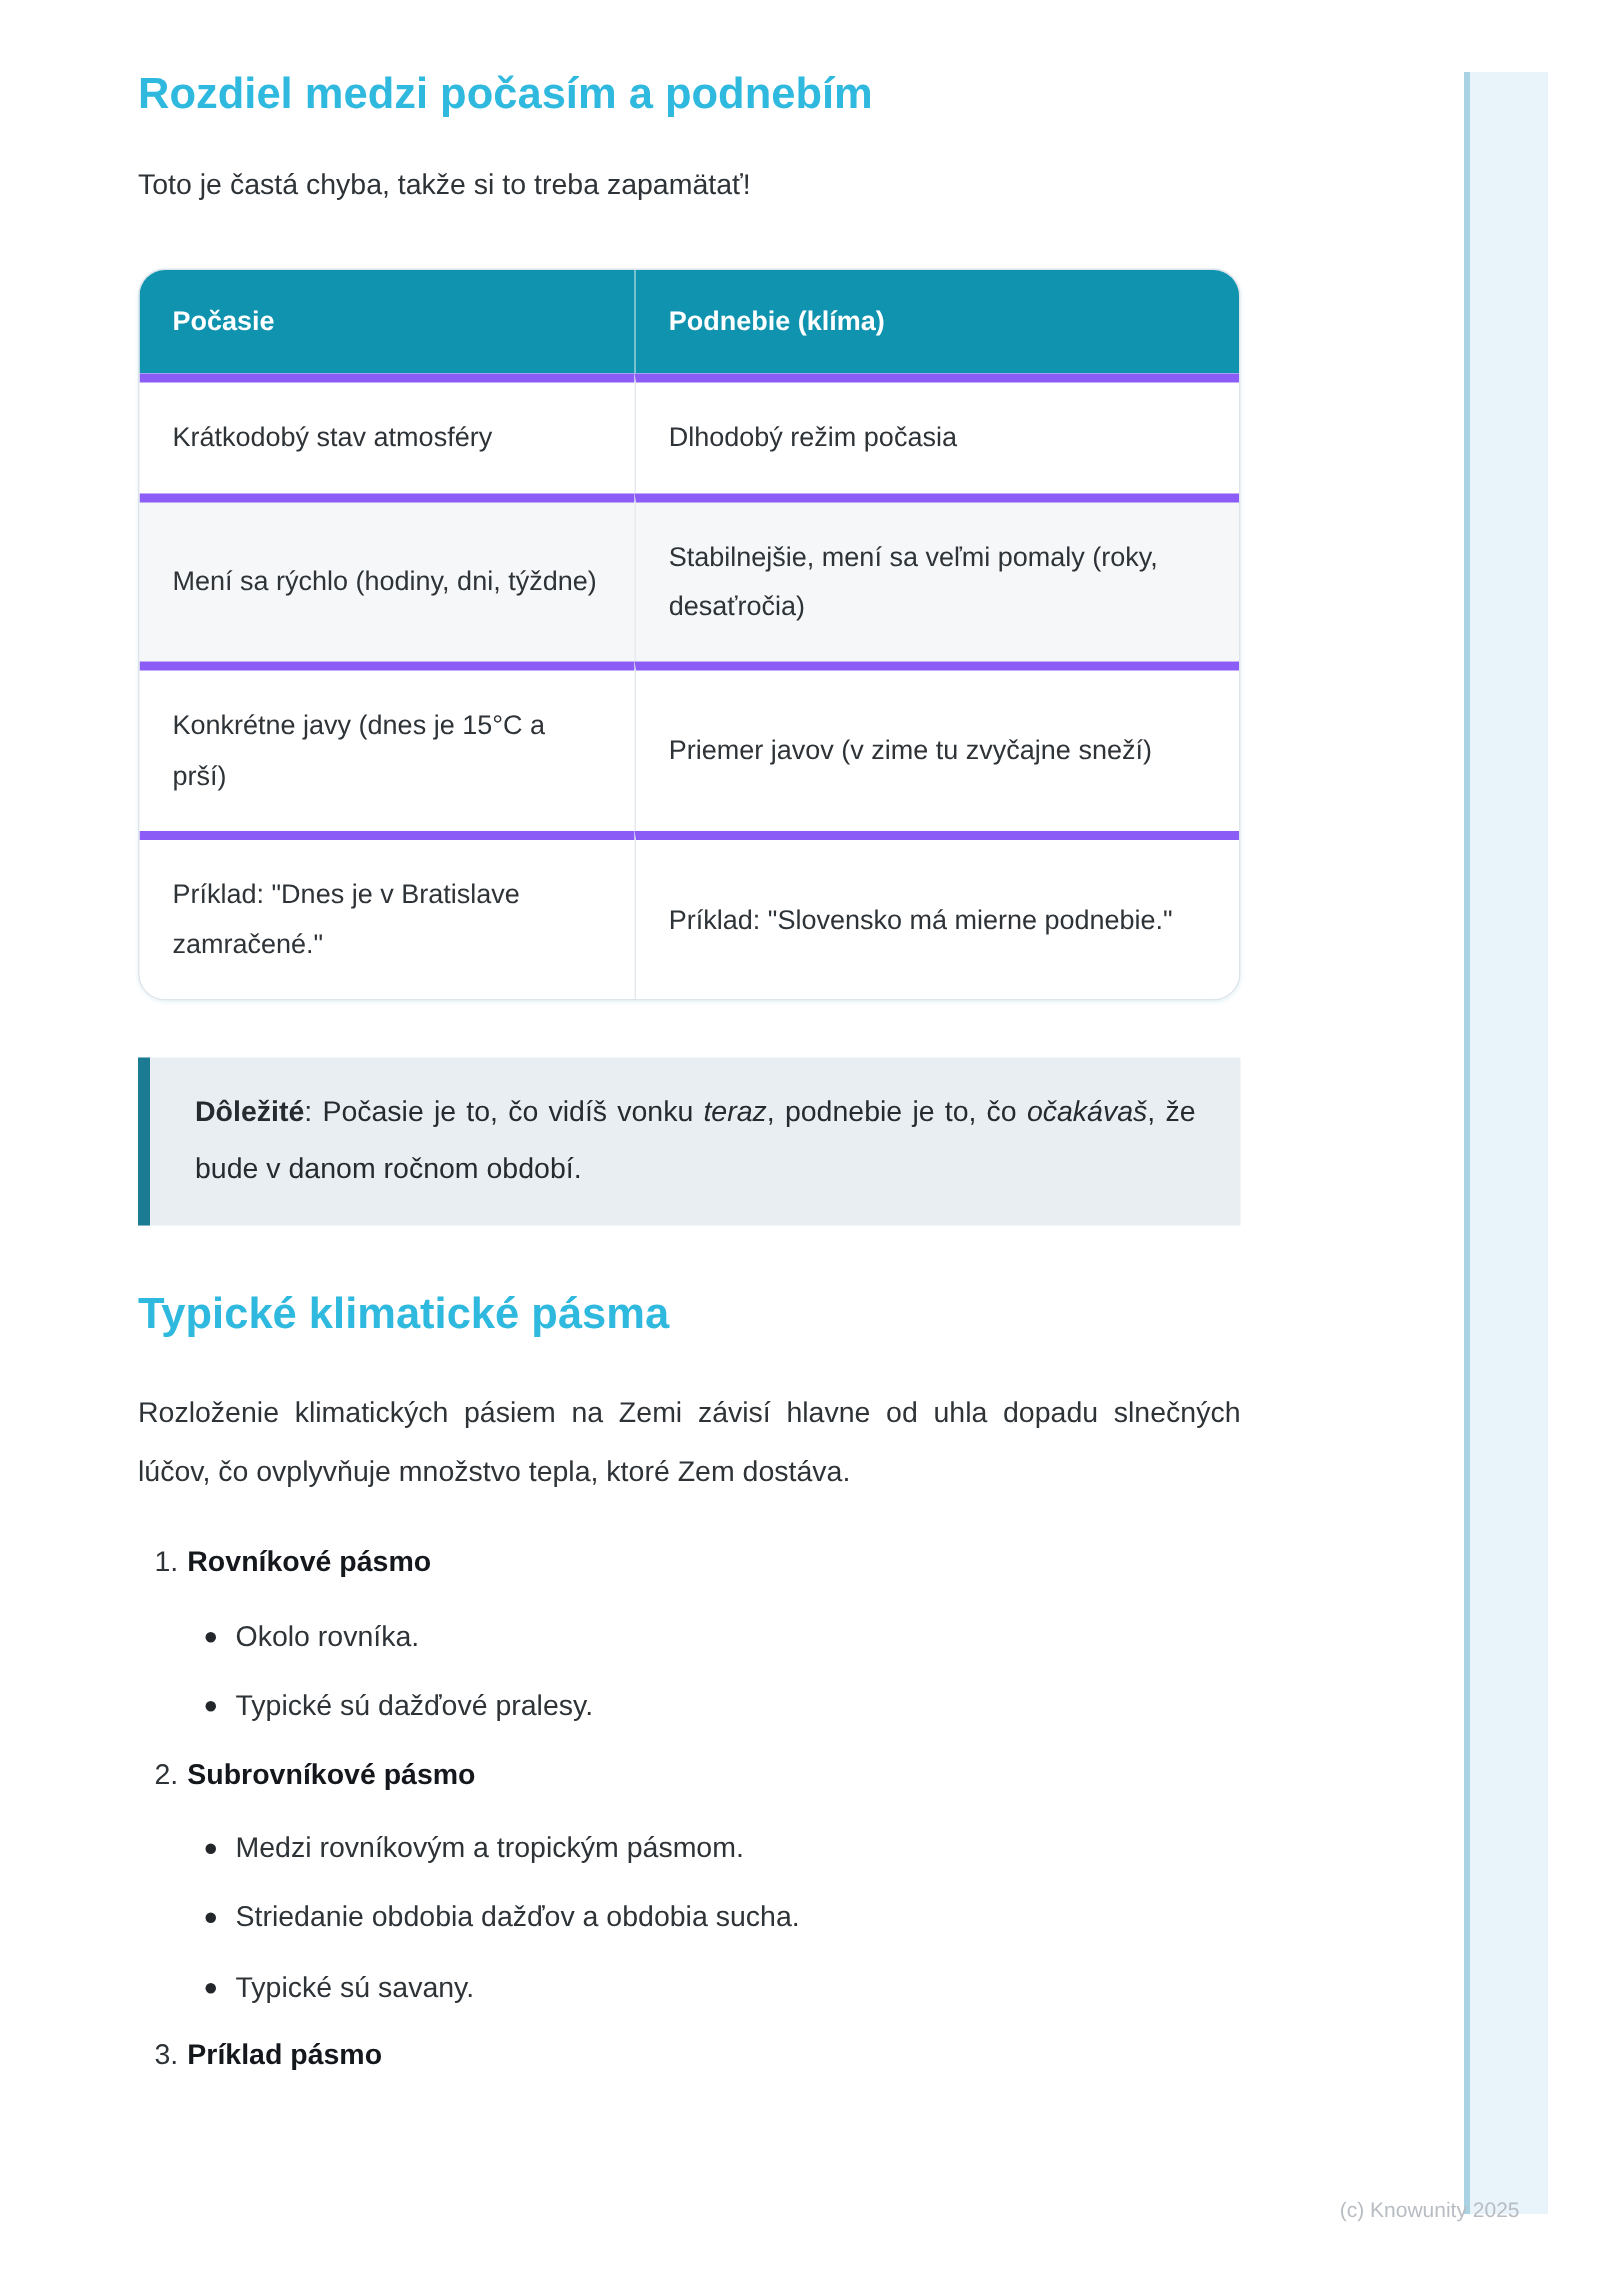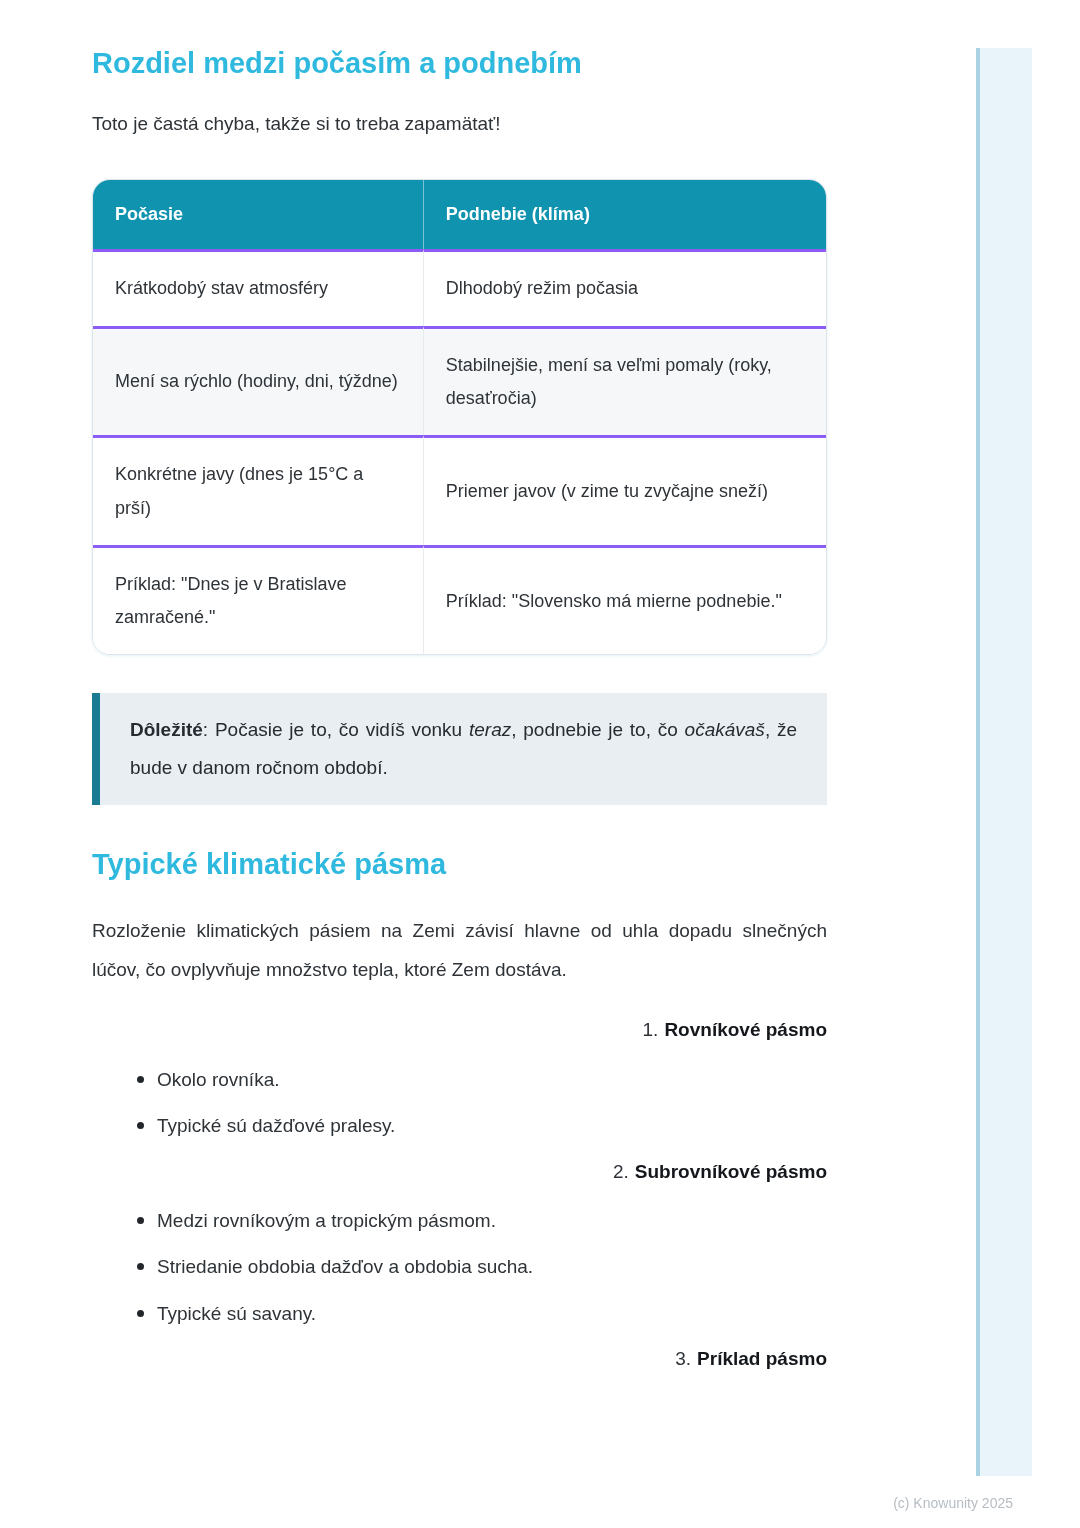--- a/index.html
+++ b/index.html
@@ -34,54 +34,54 @@
   }
   table{width:100%;border-collapse:separate;border-spacing:0;font-size:18px;}
   th{
     background:var(--table-header-bg);color:#ffffff;font-weight:700;
     text-align:left;padding:24px 22px;font-size:18px;
   }
   th:first-child{width:45%;}
   th+th{border-left:1px solid rgba(255,255,255,0.45);}
   td{
     padding:20px 22px;line-height:1.85;vertical-align:middle;
-    border-top:3px solid #8b5cf6;background:#ffffff;
+    border-top:6px solid #8b5cf6;background:#ffffff;
   }
   td+td{border-left:1px solid #e6ebef;}
   tr.row-alt td{background:var(--row-alt-bg);}
   .callout{
     margin-top:38px;background:var(--callout-bg);
     border-left:8px solid var(--callout-border);border-radius:0;
     padding:18px 30px;font-size:19px;line-height:2.0;text-align:justify;
     color:#262b31;
   }
   .section-title.second{margin-top:42px;}
   .zones-intro{
     font-size:19px;line-height:2.05;text-align:justify;margin:0 0 26px 0;
   }
-  .zone-item{margin-bottom:14px;text-align:right;}
+  .zone-item{margin-bottom:14px;}
   .zone-head{font-size:19px;line-height:1.5;padding-left:11px;margin-bottom:20px;color:var(--text);}
   .zone-num{margin-right:6px;}
   .zone-title{font-weight:700;color:var(--text-dark);}
   .zone-bullets{list-style:none;margin:0;padding:0 0 0 45px;}
   .zone-bullets li{
     display:flex;align-items:flex-start;gap:13px;
     margin-bottom:17px;font-size:19px;line-height:1.55;
   }
   .dot{
     flex:0 0 auto;width:7px;height:7px;border-radius:50%;
     background:#23272c;margin-top:11px;
   }
   .side-panel{
     position:absolute;left:976px;top:48px;width:56px;height:1428px;
     background:var(--panel-bg);border-left:4px solid var(--panel-border);
     z-index:1;
   }
   .footer-credit{
-    position:absolute;top:1495px;right:67px;font-size:14px;
+    position:absolute;top:1465px;right:67px;font-size:14px;
     color:var(--footer-color);z-index:2;white-space:nowrap;
   }
 </style>
 </head>
 <body>
 
 <div class="side-panel"></div>
 
 <div class="content">
 

